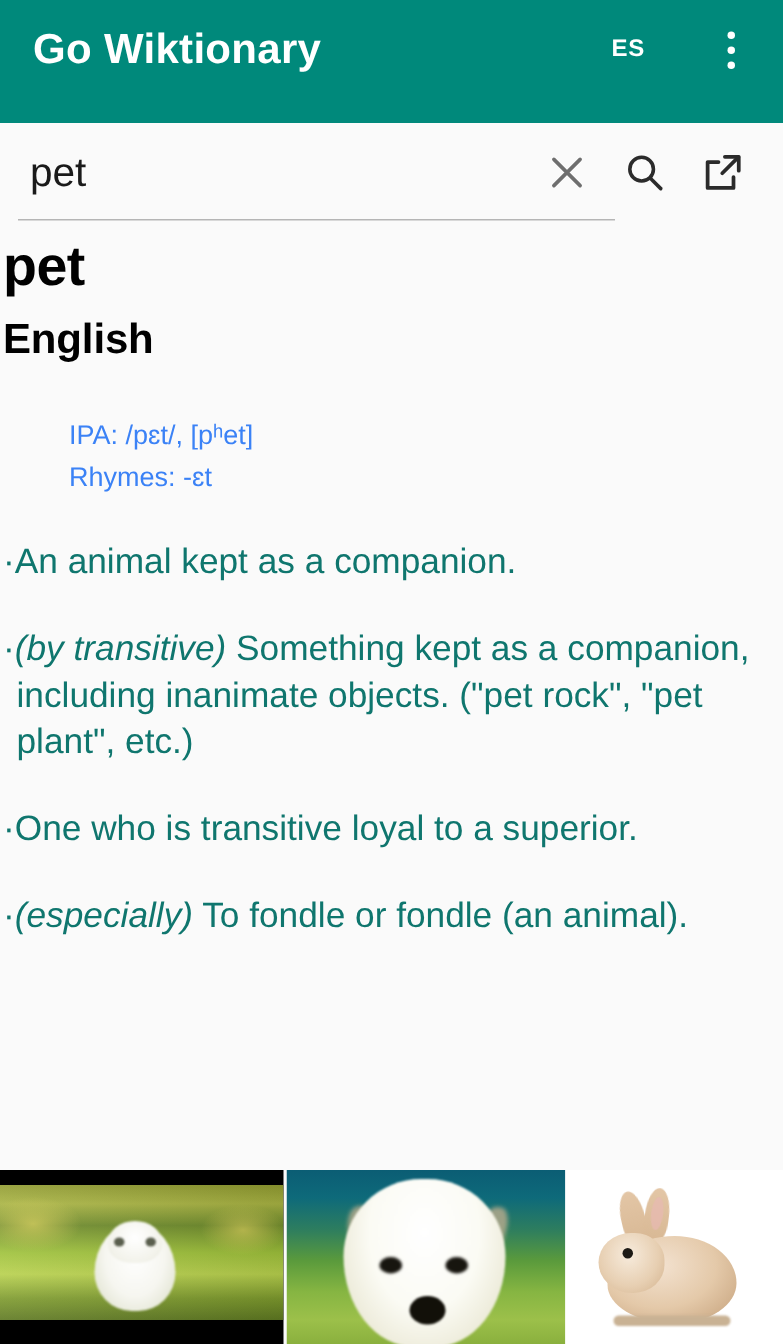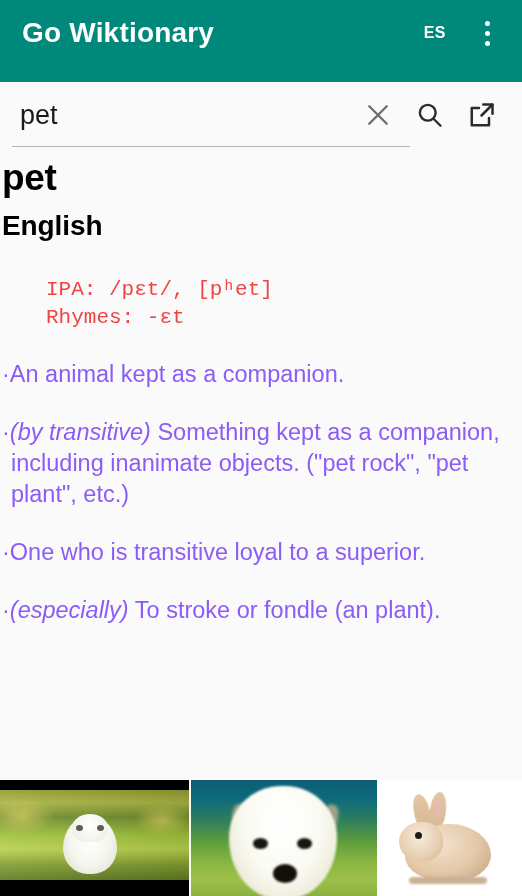--- a/index.html
+++ b/index.html
@@ -26,20 +26,21 @@
   }
 
   
   .appbar {
     position: relative;
     height: 82px;
     background: #00897b;
     display: flex;
     align-items: center;
     padding: 0 18px 16px 22px;
+    gap: 16px;
   }
 
   .appbar-title {
     color: #ffffff;
     font-size: 28px;
     font-weight: bold;
     letter-spacing: 0.2px;
     line-height: 1;
     flex: 1 1 auto;
     white-space: nowrap;
@@ -143,35 +144,34 @@
     letter-spacing: -0.1px;
     color: #000;
   }
 
   .pron-block {
     margin-top: 34px;
     padding-left: 44px;
   }
 
   .pron-line {
-    font-size: 21px;
+    font-size: 18px;
     line-height: 28px;
-    color: #ef4444;
+    color: #3b82f6;
     white-space: nowrap;
-    font-family: Liberation Mono, monospace;
   }
 
   .defs {
     margin-top: 27px;
   }
 
   .def-item {
     font-size: 23.5px;
     line-height: 31px;
-    color: #8b5cf6;
+    color: #0f766e;
     margin-bottom: 27px;
     padding-left: 9px;
     text-indent: -9px;
   }
 
   .def-item .pos {
     font-style: italic;
   }
 
   .def-item .dot {
@@ -422,21 +422,21 @@
 
     <div class="pron-block">
       <div class="pron-line">IPA: /pɛt/, [pʰet]</div>
       <div class="pron-line">Rhymes: -ɛt</div>
     </div>
 
     <div class="defs">
         <div class="def-item"><span class="dot">·</span><span>An animal kept as a companion.</span></div>
         <div class="def-item"><span class="dot">·</span><span class="pos">(by transitive)</span><span> Something kept as a companion, including inanimate objects. ("pet rock", "pet plant", etc.)</span></div>
         <div class="def-item"><span class="dot">·</span><span>One who is transitive loyal to a superior.</span></div>
-        <div class="def-item"><span class="dot">·</span><span class="pos">(especially)</span><span> To stroke or fondle (an plant).</span></div>
+        <div class="def-item"><span class="dot">·</span><span class="pos">(especially)</span><span> To fondle or fondle (an animal).</span></div>
       </div>
   </div>
 
   <div class="image-strip">
 
     <div class="thumb thumb-1">
       <div class="t1-frame">
         <div class="t1-cat">
           <div class="t1-eyes"></div>
         </div>

